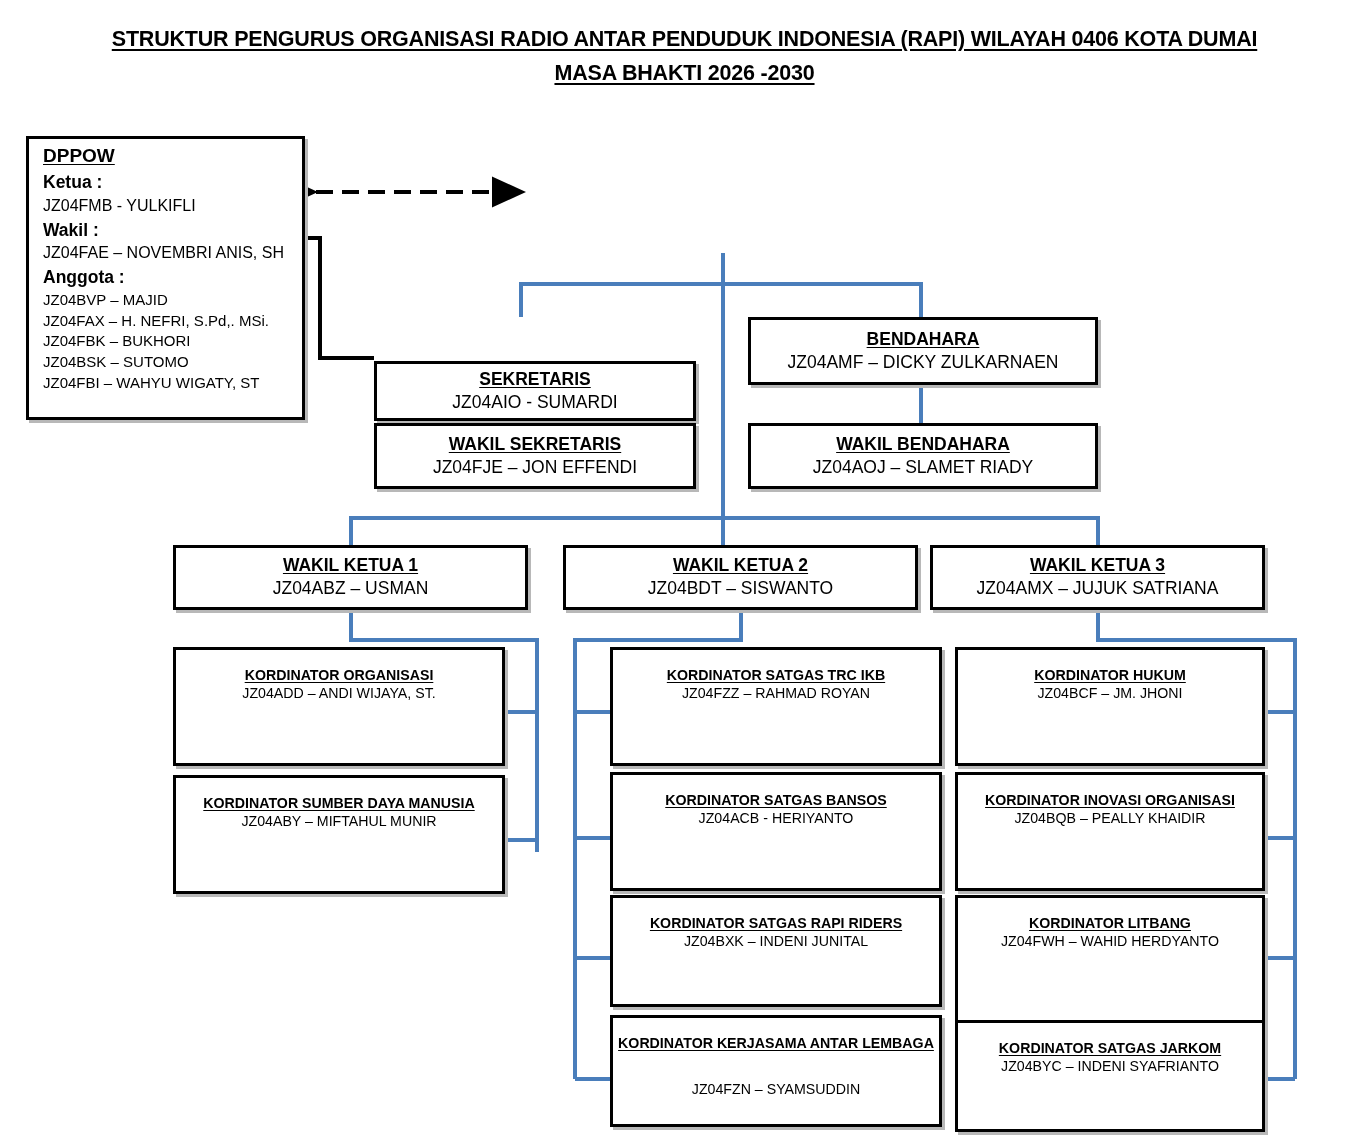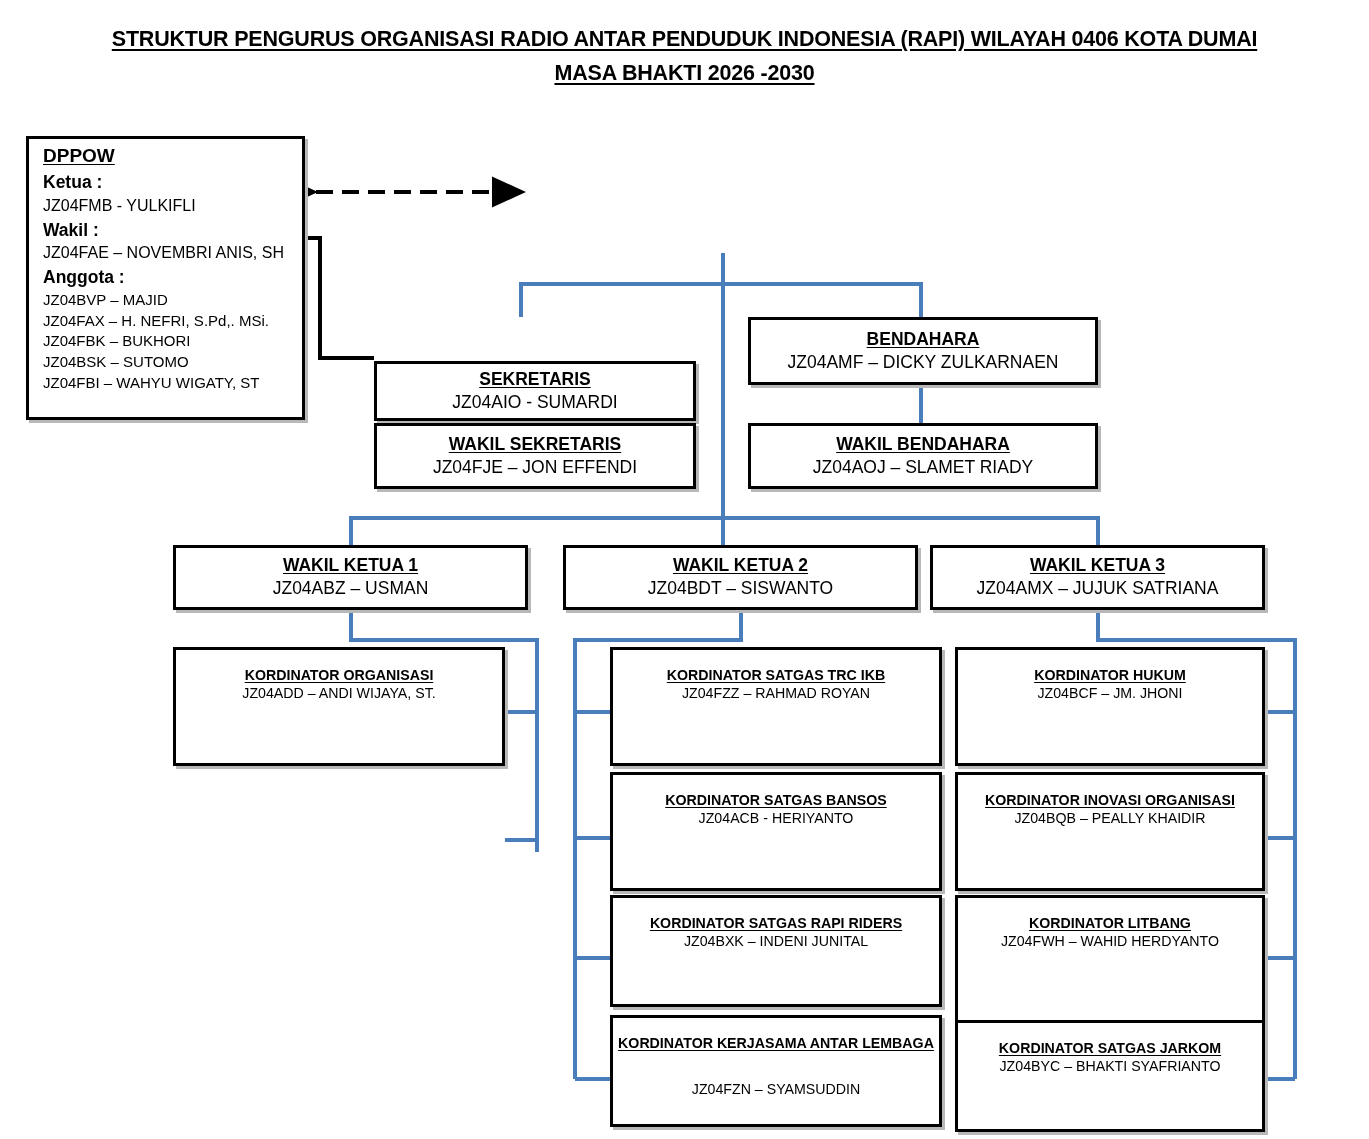--- a/index.html
+++ b/index.html
@@ -240,20 +240,24 @@
   <div class="node tier2" style="left:930px; top:545px; width:335px; height:65px;">
     <div class="ttl">WAKIL KETUA 3</div>
     <div class="sub">JZ04AMX – JUJUK SATRIANA</div>
   </div>
 
   <div class="node tier3" style="left:173px; top:647px; width:332px; height:119px;">
     <div class="ttl">KORDINATOR ORGANISASI</div>
     <div class="sub">JZ04ADD – ANDI WIJAYA, ST.</div>
   </div>
 
+  <div class="node tier3" style="left:173px; top:775px; width:332px; height:119px;">
+    <div class="ttl">KORDINATOR SUMBER DAYA MANUSIA</div>
+    <div class="sub">JZ04ABY – MIFTAHUL MUNIR</div>
+  </div>
 
   <div class="node tier3" style="left:610px; top:647px; width:332px; height:119px;">
     <div class="ttl">KORDINATOR SATGAS TRC IKB</div>
     <div class="sub">JZ04FZZ – RAHMAD ROYAN</div>
   </div>
 
   <div class="node tier3" style="left:610px; top:772px; width:332px; height:119px;">
     <div class="ttl">KORDINATOR SATGAS BANSOS</div>
     <div class="sub">JZ04ACB - HERIYANTO</div>
   </div>
@@ -278,16 +282,16 @@
     <div class="sub">JZ04BQB – PEALLY KHAIDIR</div>
   </div>
 
   <div class="node tier3" style="left:955px; top:895px; width:310px; height:136px;">
     <div class="ttl">KORDINATOR LITBANG</div>
     <div class="sub">JZ04FWH – WAHID HERDYANTO</div>
   </div>
 
   <div class="node tier3" style="left:955px; top:1020px; width:310px; height:112px;">
     <div class="ttl">KORDINATOR SATGAS JARKOM</div>
-    <div class="sub">JZ04BYC – BHAKTI SYAFRIANTO</div>
+    <div class="sub">JZ04BYC – INDENI SYAFRIANTO</div>
   </div>
 
 </div>
 
 </body></html>

